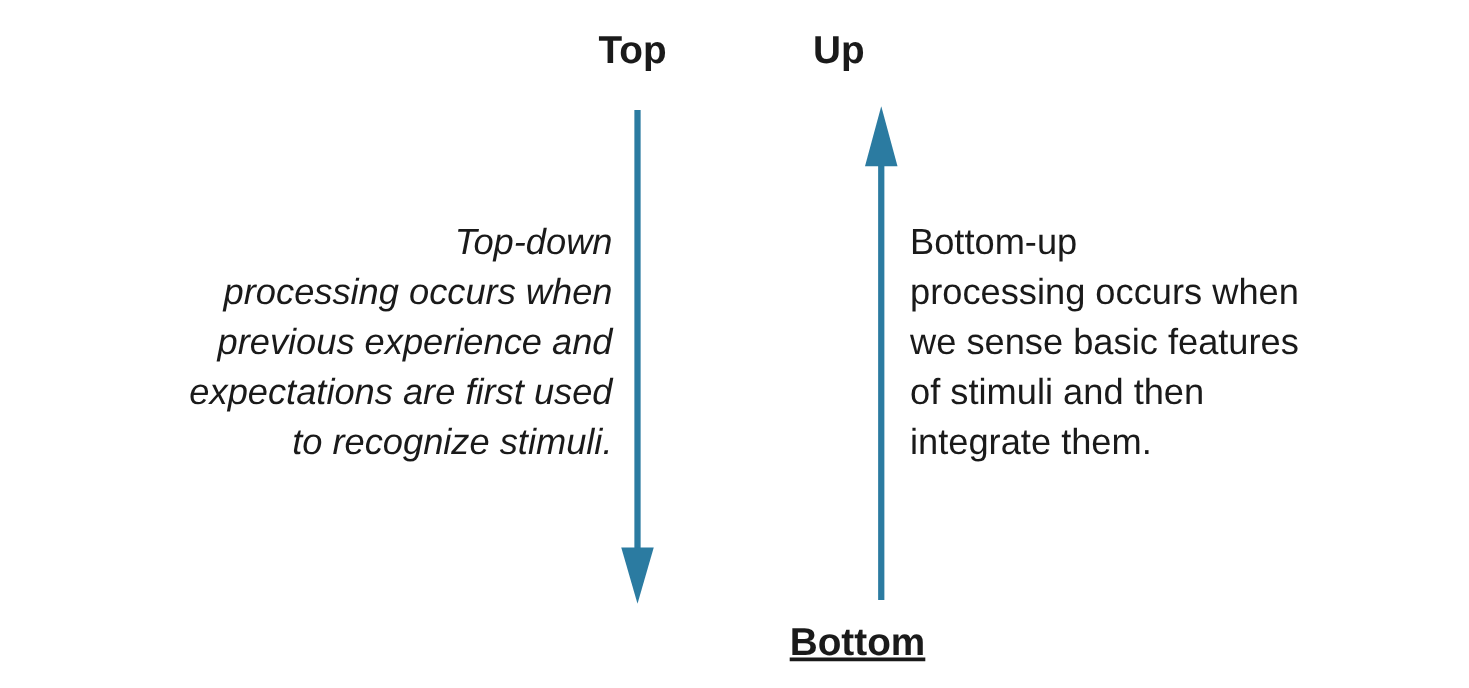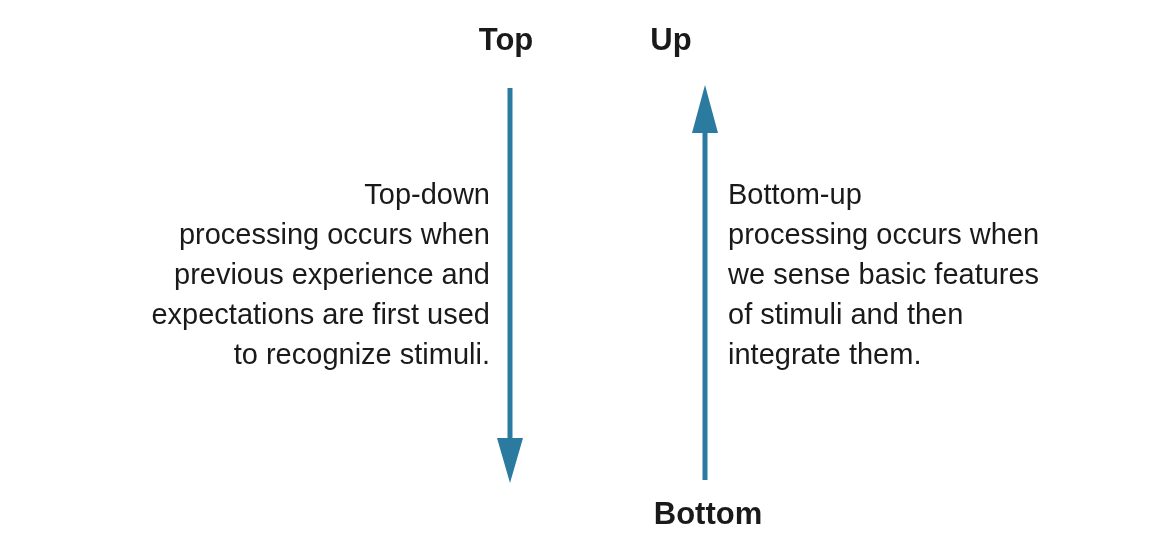--- a/index.html
+++ b/index.html
@@ -20,33 +20,34 @@
     transform: translateX(-50%);
     font-size: 31px;
     font-weight: bold;
     color: #1a1a1a;
     white-space: nowrap;
     line-height: 1;
   }
   .label-top    { left: 506px; top: 24px; }
   .label-up     { left: 671px; top: 24px; }
   .label-down   { left: 505px; top: 498px; }
-  .label-bottom { left: 708px; top: 498px; }
+  .label-bottom { left: 686px; top: 498px; text-decoration: underline; }
   .desc {
     position: absolute;
     top: 174px;
     font-size: 29px;
     line-height: 40px;
     color: #1a1a1a;
     white-space: pre-line;
   }
   .desc-left {
     right: 685px;   
     width: 460px;
     text-align: right;
+    font-style: italic;
   }
   .desc-right {
     left: 728px;
     width: 420px;
     text-align: left;
   }
   .arrow-svg {
     position: absolute;
     width: 40px;
     height: 405px;

